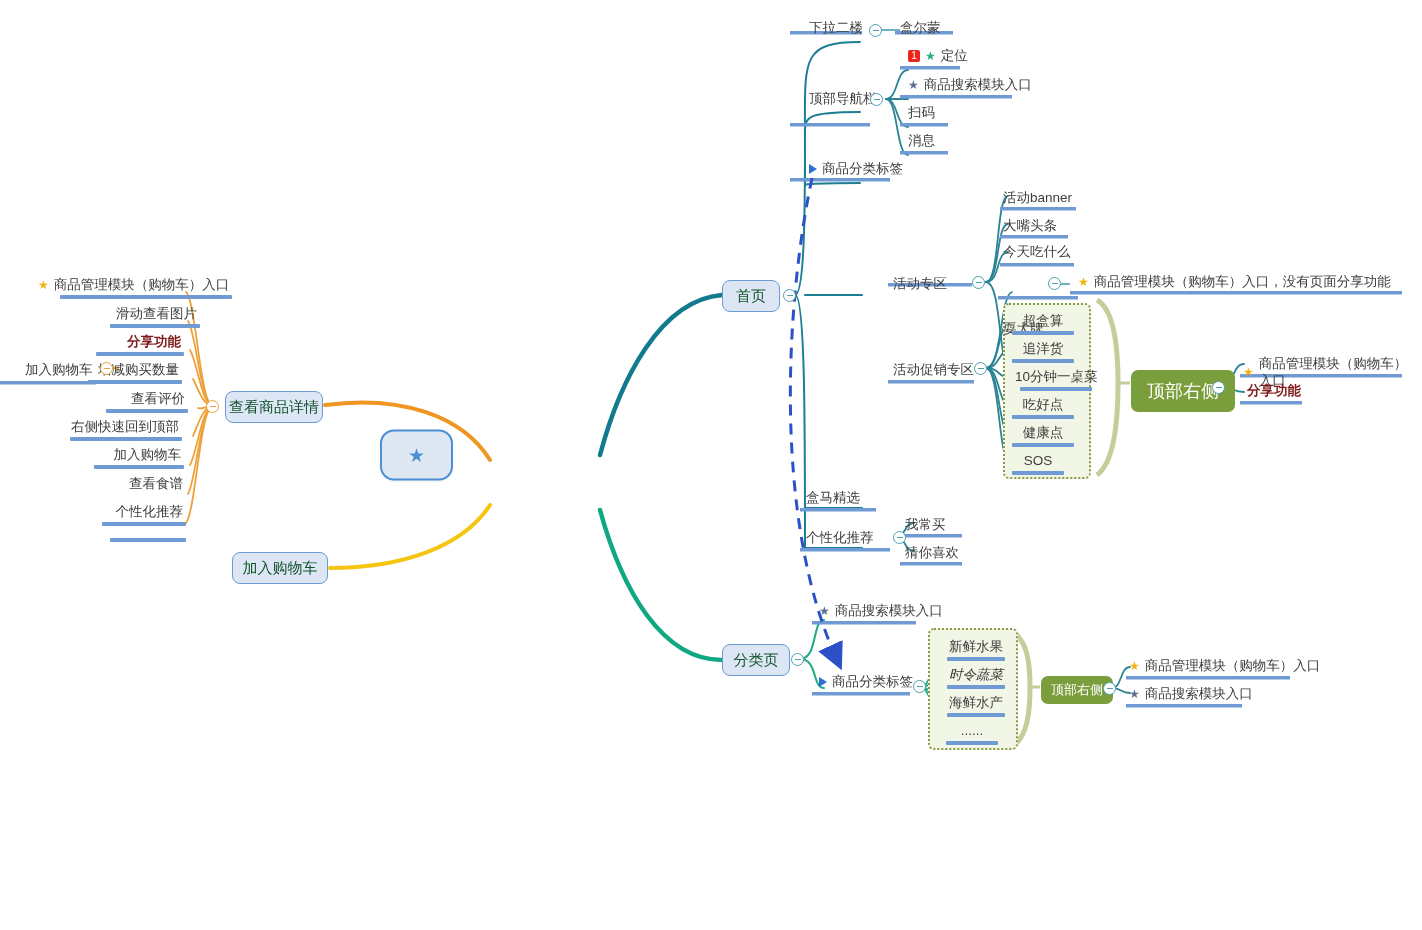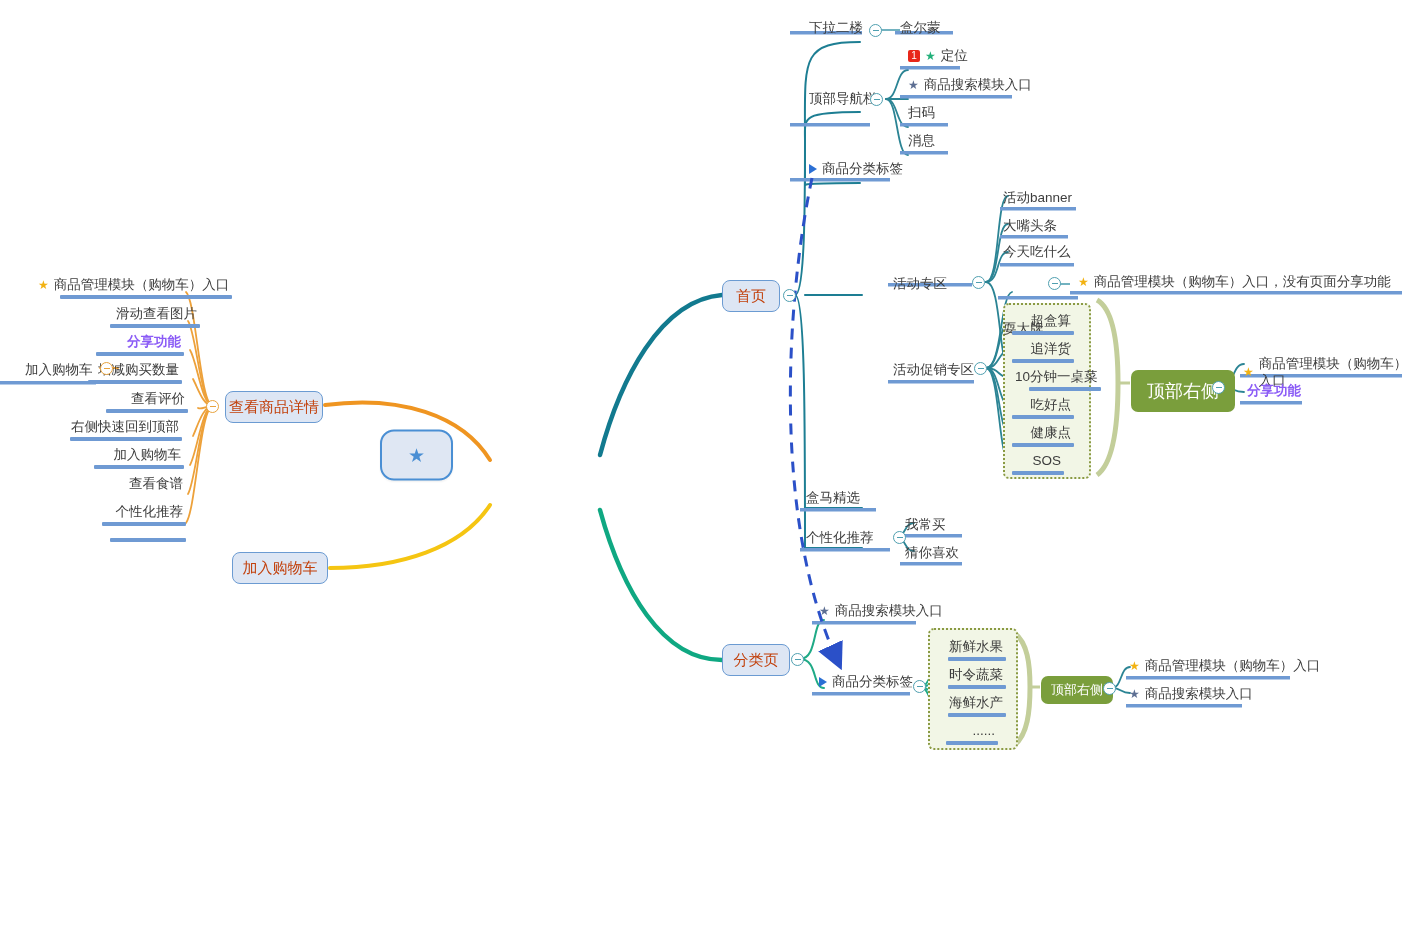--- a/index.html
+++ b/index.html
@@ -42,54 +42,54 @@
     box-shadow: 0 1px 2px rgba(0,0,0,.06);
   }
 
   
   .box-node {
     border: 1.6px solid #6b9bd2;
     background: #dde6f4;
     border-radius: 8px;
     padding: 8px 15px;
     font-size: 15px;
-    color: #c2410c;
+    color: #14532d;
     display: flex; align-items: center; justify-content: center;
   }
 
   
   .green-node {
     background: #7a9e3c;
     border-radius: 7px;
     color: #ffffff;
     display: flex; align-items: center; justify-content: center;
   }
   .green-node.big { padding: 9px 16px; font-size: 18px; }
   .green-node.small { padding: 5px 10px; font-size: 13px; }
 
   
   .leaf {
     display: inline-flex;
     flex-direction: column;
-    align-items: flex-end;
+    align-items: center;
   }
   .leaf .txt {
     font-size: 13.5px;
     line-height: 17px;
     color: #3d3d3d;
     display: flex; align-items: center; gap: 5px;
     padding: 0 3px 1px 3px;
   }
   .leaf .bar {
     height: 3.5px;
     background: #6f9ad3;
     border-radius: 1px;
     margin-top: 1px;
   }
-  .leaf.red .txt { color: #8b5cf6; font-weight: bold; }
+  .leaf.red .txt { color: #7f1d1d; font-weight: bold; }
   .leaf.right-align { align-items: flex-end; }
 
   
   .star { font-size: 12px; line-height: 1; }
   .star.gold  { color: #f2b212; }
   .star.green { color: #22b07a; }
   .star.slate { color: #5d6f93; }
   .star.big   { font-size: 19px; color: #4a8fd4; }
 
   
@@ -571,21 +571,21 @@
     </span>
   </div>
   <div class="toggle" style="left:913px; top:680px;"></div>
 
   <div class="leaf" style="position:absolute; left:946px; top:638px;">
     <span class="txt">
         <span>新鲜水果</span>
       </span>
     <span class="bar" style="width:58px;"></span>
   </div>
-  <div class="leaf" style="position:absolute; left:946px; top:666px;">
+  <div class="leaf" style="position:absolute; left:946px; top:666px;font-style:italic;">
     <span class="txt">
         <span>时令蔬菜</span>
       </span>
     <span class="bar" style="width:58px;"></span>
   </div>
   <div class="leaf" style="position:absolute; left:946px; top:694px;">
     <span class="txt">
         <span>海鲜水产</span>
       </span>
     <span class="bar" style="width:58px;"></span>

